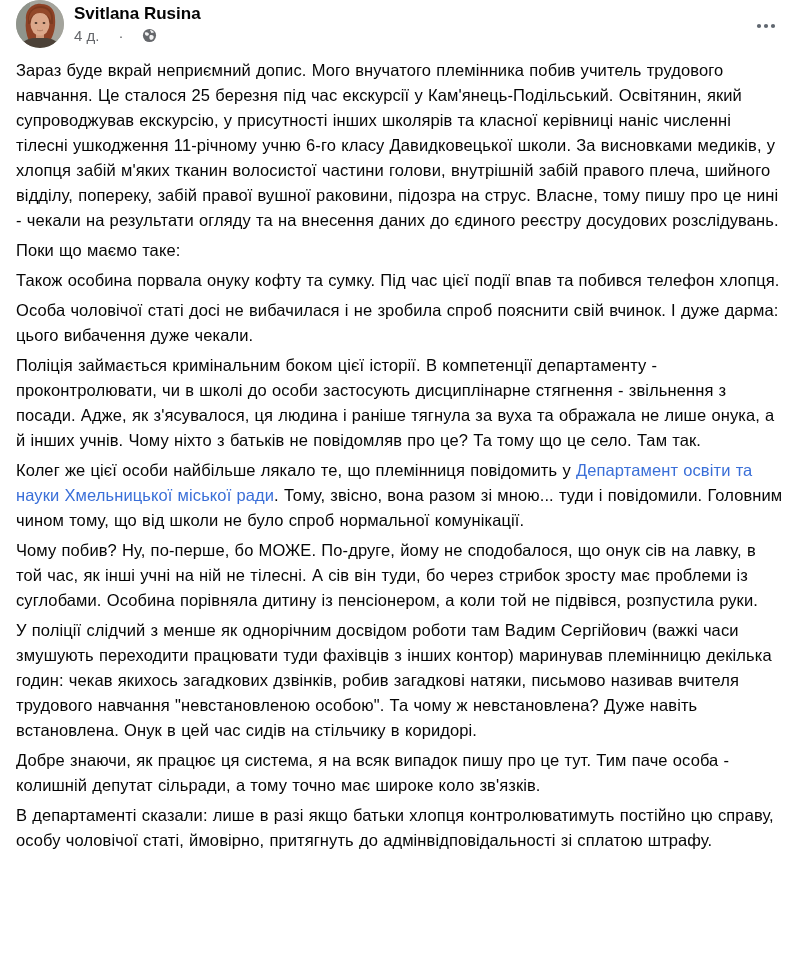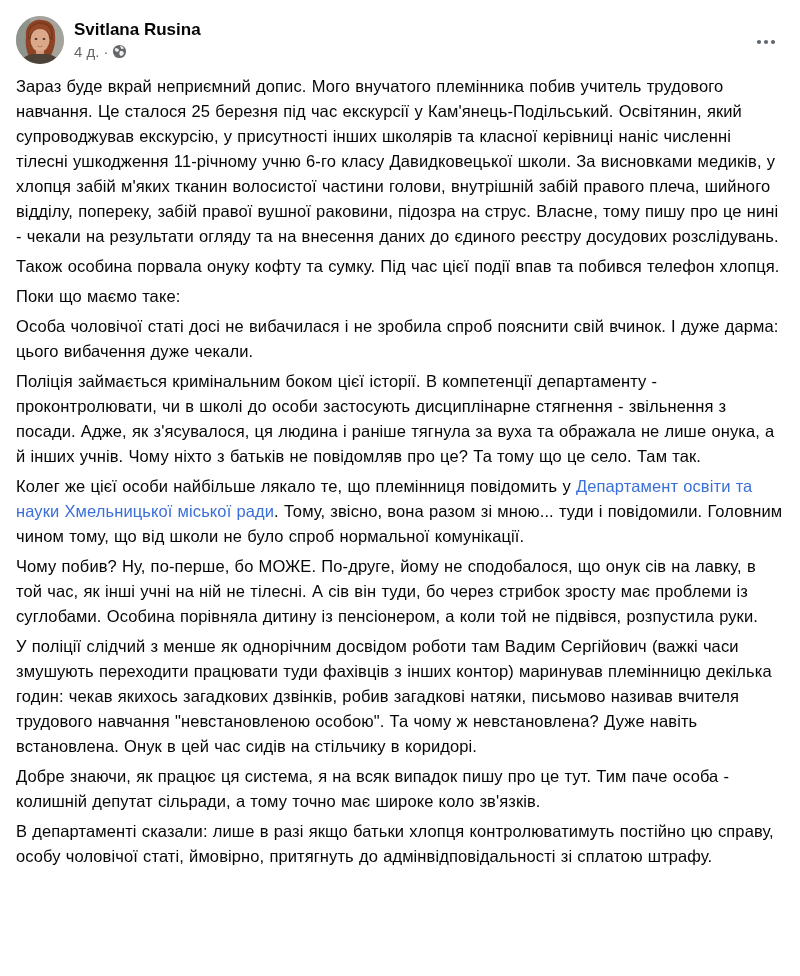--- a/index.html
+++ b/index.html
@@ -7,21 +7,21 @@
     padding: 0;
     width: 800px;
     height: 976px;
     overflow: hidden;
     background: #ffffff;
     font-family: "Liberation Sans", "DejaVu Sans", sans-serif;
     -webkit-font-smoothing: antialiased;
   }
   .post {
     width: 768px;
-    padding: 16px 16px 0 16px;
+    padding: 0 16px 0 16px;
   }
   .post-header {
     position: relative;
     display: flex;
     align-items: flex-start;
     gap: 10px;
     padding: 0 0 10px 0;
   }
   .avatar {
     width: 48px;
@@ -37,21 +37,21 @@
   .author {
     font-size: 17px;
     font-weight: 700;
     color: #050505;
     line-height: 1.2;
     cursor: pointer;
   }
   .meta {
     display: flex;
     align-items: center;
-    gap: 4px;
+    gap: 19px;
     margin-top: 4px;
     font-size: 15px;
     color: #65676b;
     line-height: 1;
   }
   .meta .timestamp { cursor: pointer; }
   .globe { display: inline-flex; align-items: center; }
   .more {
     position: absolute;
     right: 0;
@@ -132,22 +132,22 @@
       <svg width="22" height="22" viewBox="0 0 22 22">
         <circle cx="4" cy="11" r="2.1" fill="#606770"></circle>
         <circle cx="11" cy="11" r="2.1" fill="#606770"></circle>
         <circle cx="18" cy="11" r="2.1" fill="#606770"></circle>
       </svg>
     </button>
   </header>
 
   <div class="post-body">
     <p>Зараз буде вкрай неприємний допис. Мого внучатого племінника побив учитель трудового навчання. Це сталося 25 березня під час екскурсії у Кам'янець-Подільський. Освітянин, який супроводжував екскурсію, у присутності інших школярів та класної керівниці наніс численні тілесні ушкодження 11-річному учню 6-го класу Давидковецької школи. За висновками медиків, у хлопця забій м'яких тканин волосистої частини голови, внутрішній забій правого плеча, шийного відділу, попереку, забій правої вушної раковини, підозра на струс. Власне, тому пишу про це нині - чекали на результати огляду та на внесення даних до єдиного реєстру досудових розслідувань.</p>
+    <p>Поки що маємо таке:</p>
     <p>Також особина порвала онуку кофту та сумку. Під час цієї події впав та побився телефон хлопця.</p>
-    <p>Поки що маємо таке:</p>
     <p>Особа чоловічої статі досі не вибачилася і не зробила спроб пояснити свій вчинок. І дуже дарма: цього вибачення дуже чекали.</p>
     <p>Поліція займається кримінальним боком цієї історії. В компетенції департаменту - проконтролювати, чи в школі до особи застосують дисциплінарне стягнення - звільнення з посади. Адже, як з'ясувалося, ця людина і раніше тягнула за вуха та ображала не лише онука, а й інших учнів. Чому ніхто з батьків не повідомляв про це? Та тому що це село. Там так.</p>
     <p><span>Колег же цієї особи найбільше лякало те, що племінниця повідомить у </span><a class="entity-link" style="color: rgb(58, 111, 216);">Департамент освіти та науки Хмельницької міської ради</a><span>. Тому, звісно, вона разом зі мною... туди і повідомили. Головним чином тому, що від школи не було спроб нормальної комунікації.</span></p>
     <p>Чому побив? Ну, по-перше, бо МОЖЕ. По-друге, йому не сподобалося, що онук сів на лавку, в той час, як інші учні на ній не тілесні. А сів він туди, бо через стрибок зросту має проблеми із суглобами. Особина порівняла дитину із пенсіонером, а коли той не підвівся, розпустила руки.</p>
     <p>У поліції слідчий з менше як однорічним досвідом роботи там Вадим Сергійович (важкі часи змушують переходити працювати туди фахівців з інших контор) маринував племінницю декілька годин: чекав якихось загадкових дзвінків, робив загадкові натяки, письмово називав вчителя трудового навчання "невстановленою особою". Та чому ж невстановлена? Дуже навіть встановлена. Онук в цей час сидів на стільчику в коридорі.</p>
     <p>Добре знаючи, як працює ця система, я на всяк випадок пишу про це тут. Тим паче особа - колишній депутат сільради, а тому точно має широке коло зв'язків.</p>
     <p>В департаменті сказали: лише в разі якщо батьки хлопця контролюватимуть постійно цю справу, особу чоловічої статі, ймовірно, притягнуть до адмінвідповідальності зі сплатою штрафу.</p>
   </div>
 </article>
 

